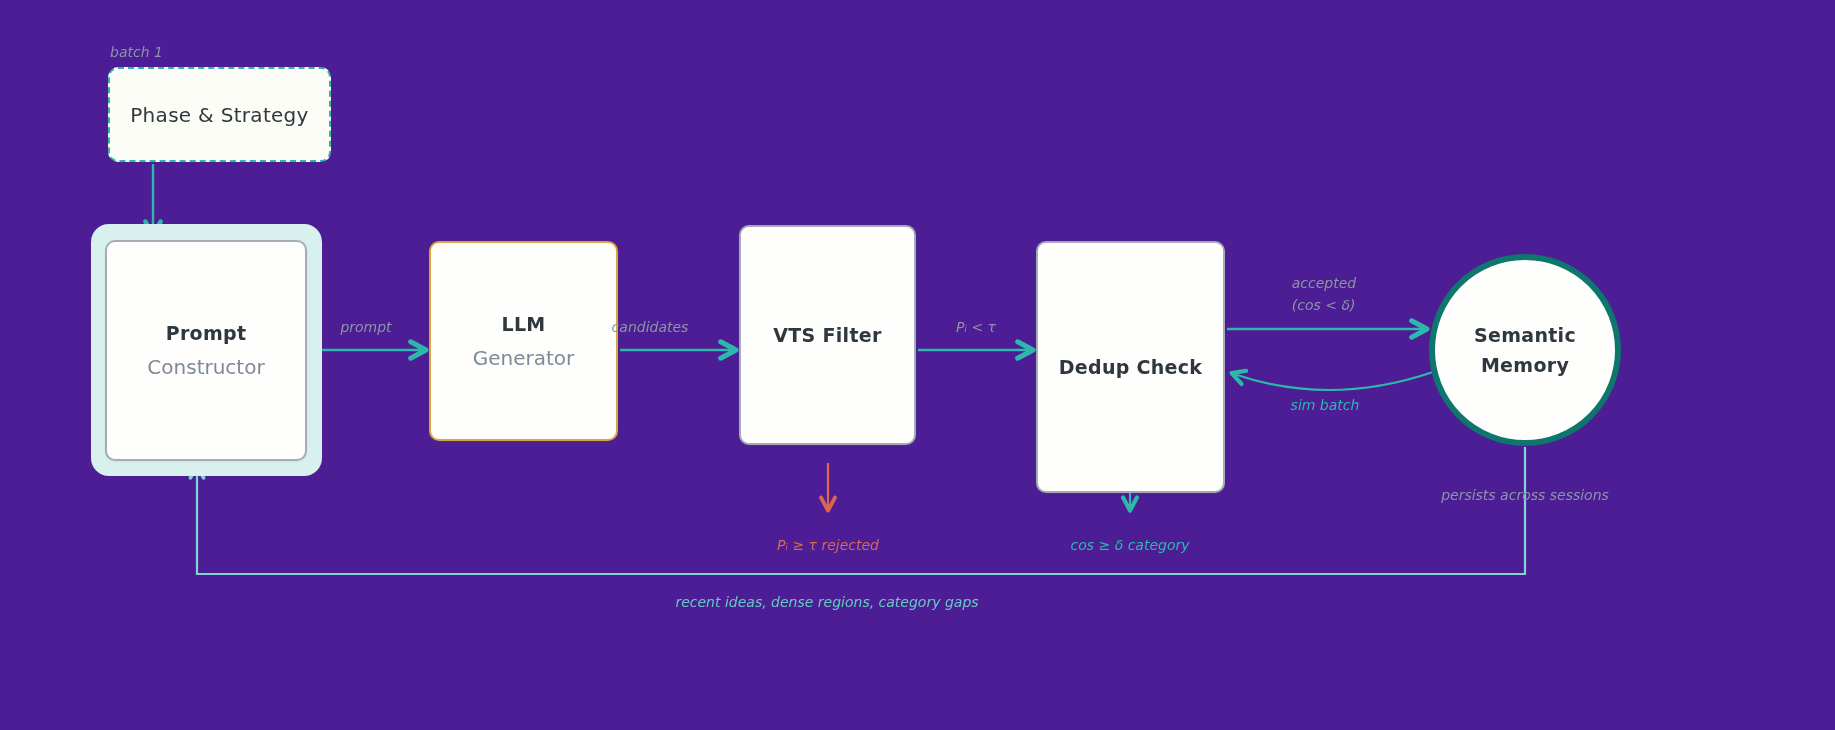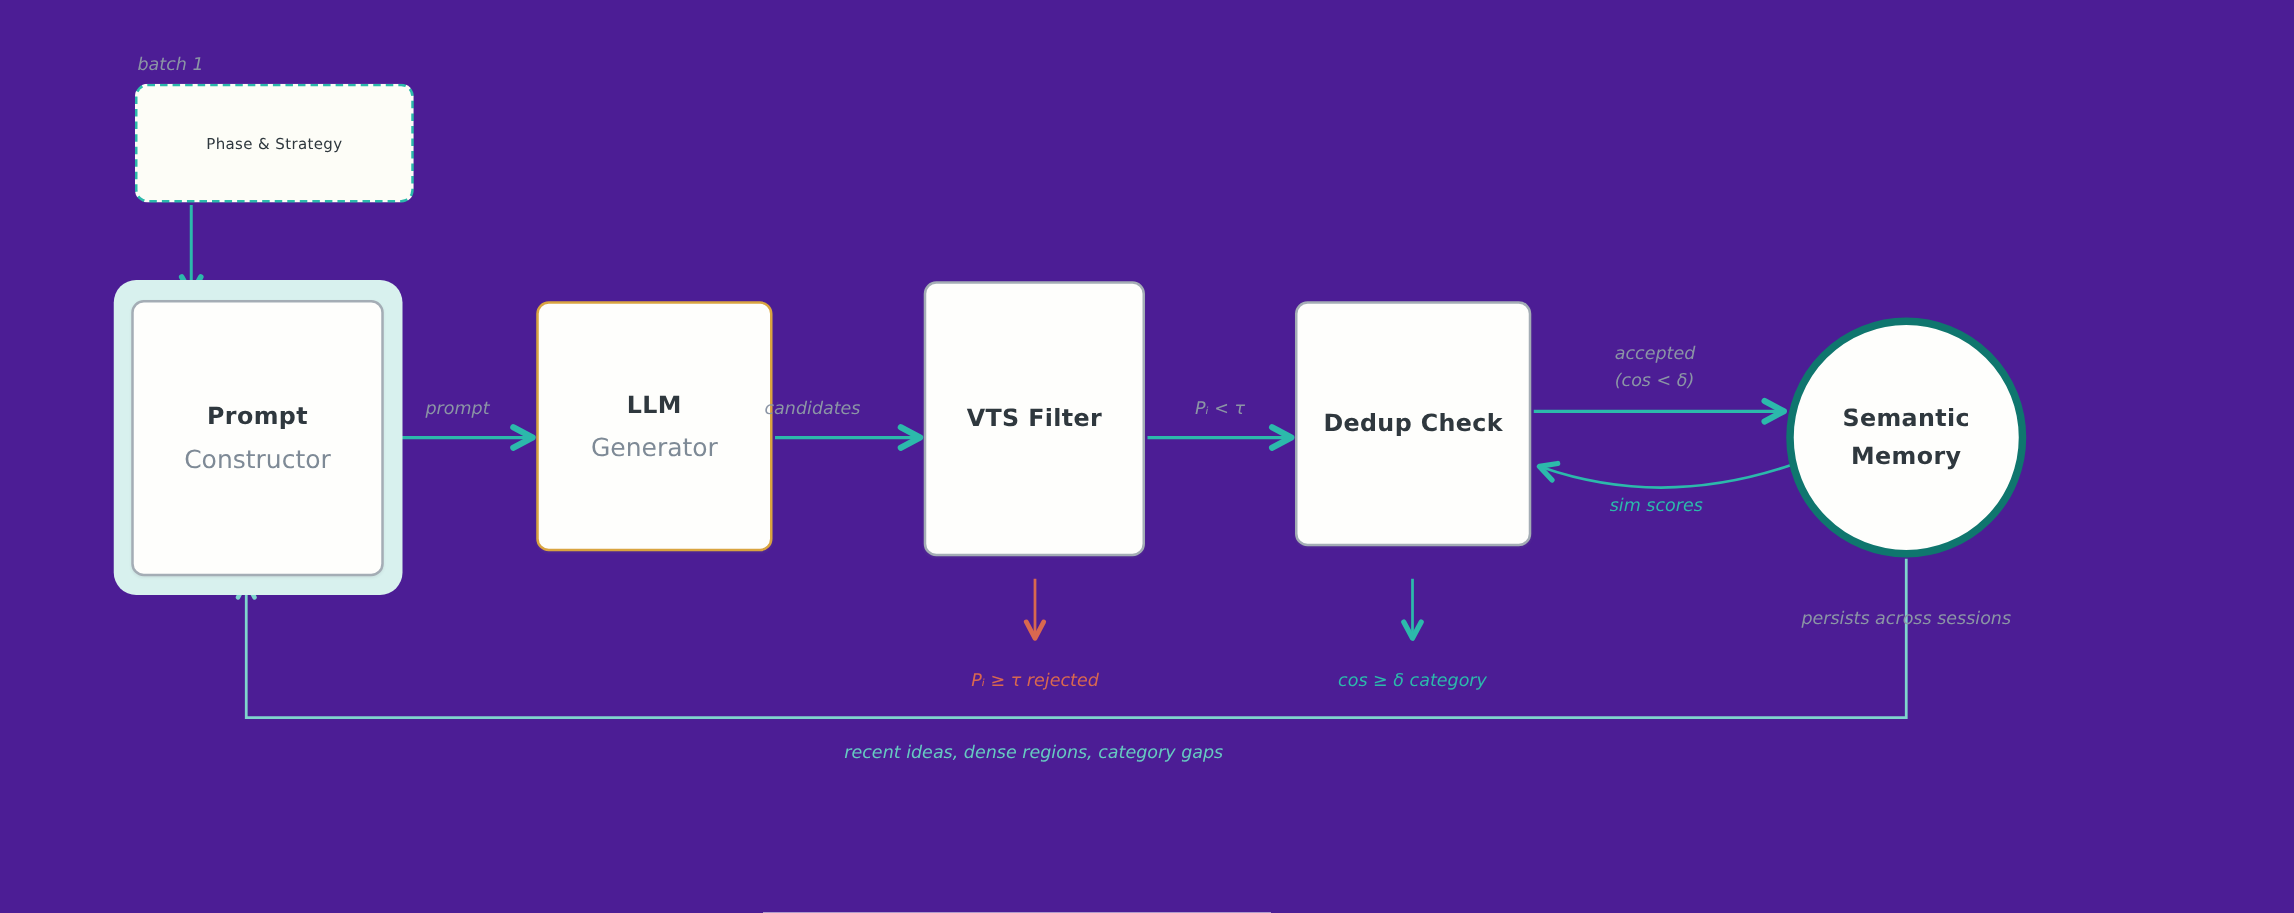--- a/index.html
+++ b/index.html
@@ -44,40 +44,40 @@
   }
   .phase-box {
     left: 108px; top: 67px;
     width: 223px; height: 95px;
     border: 2px dashed #2cb9ab;
     border-radius: 10px;
     background: #fdfdf7;
   }
   .phase-box .node-title {
     font-weight: normal;
-    font-size: 12px;
+    font-size: 20px;
     color: #2f383e;
   }
   .prompt-highlight {
     position: absolute;
     left: 91px; top: 224px;
     width: 231px; height: 252px;
     background: #d8f1ee;
     border-radius: 18px;
   }
   .rect-box {
     background: #fefefc;
     border: 2px solid #a4adb5;
     border-radius: 10px;
     box-shadow: 0 1px 2px rgba(120,130,140,0.12);
   }
   .prompt-box  { left: 105px;  top: 240px; width: 202px; height: 221px; }
   .llm-box     { left: 429px;  top: 241px; width: 189px; height: 200px; border-color: #d9a440; }
   .vts-box     { left: 739px;  top: 225px; width: 177px; height: 220px; }
-  .dedup-box   { left: 1036px; top: 241px; width: 189px; height: 196px; }
+  .dedup-box   { left: 1036px; top: 241px; width: 189px; height: 252px; }
   .memory-circle {
     left: 1429px; top: 254px;
     width: 192px; height: 192px;
     background: #fefefc;
     border: 6px solid #0f766e;
     border-radius: 50%;
   }
   .memory-circle .node-title { line-height: 30px; }
 
   
@@ -174,19 +174,19 @@
     <div class="node-title">Memory</div>
   </div>
 
   <div class="lbl edge-prompt">prompt</div>
   <div class="lbl edge-candidates">candidates</div>
   <div class="lbl edge-pi">Pᵢ &lt; τ</div>
   <div class="lbl edge-accepted">
     <div>accepted</div>
     <div>(cos &lt; δ)</div>
   </div>
-  <div class="lbl lbl-teal edge-sim">sim scores</div>
+  <div class="lbl lbl-teal edge-sim">sim batch</div>
   <div class="lbl edge-persists">persists across sessions</div>
   <div class="lbl lbl-red edge-vts-rejected">Pᵢ ≥ τ rejected</div>
   <div class="lbl lbl-teal edge-dedup-rejected">cos ≥ δ category</div>
   <div class="lbl lbl-teal-light edge-feedback">recent ideas, dense regions, category gaps</div>
 
 </div>
 
 </body></html>

